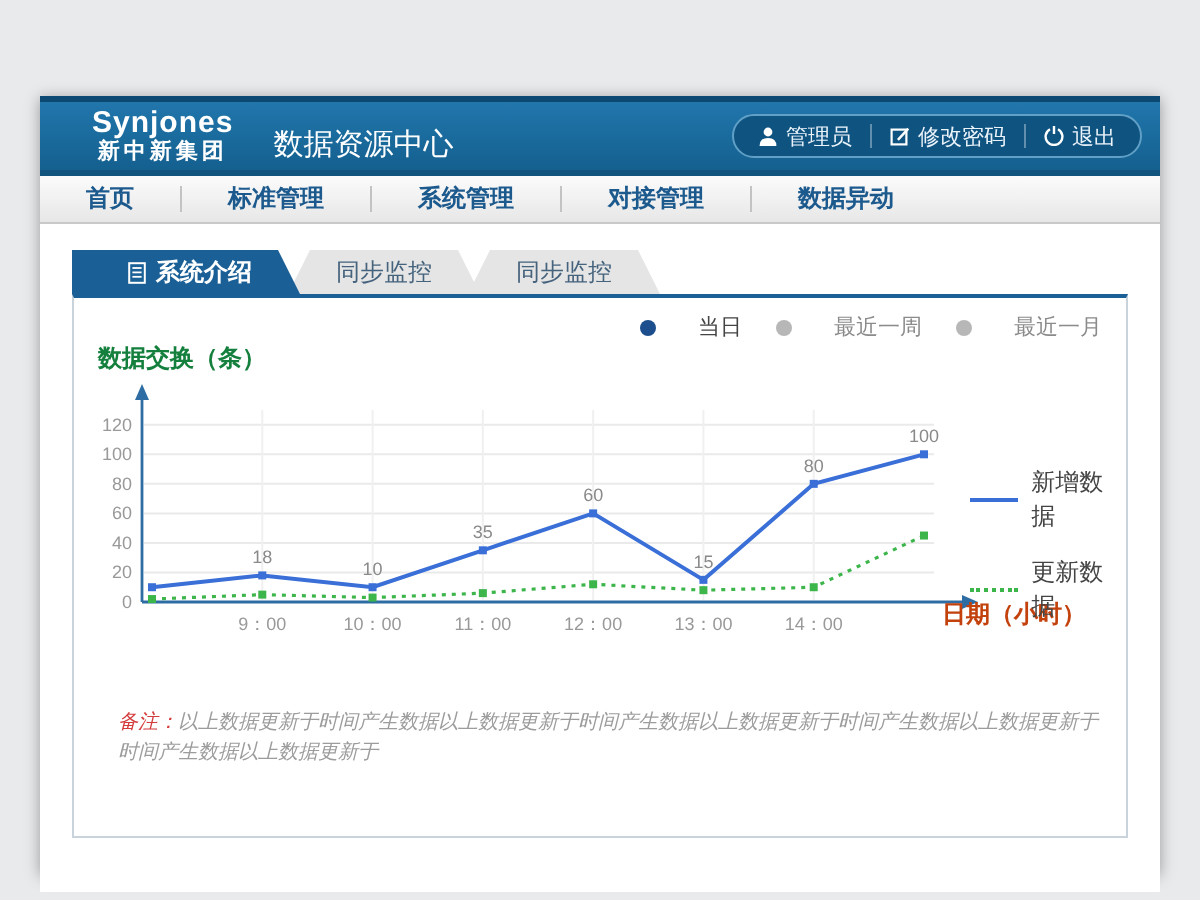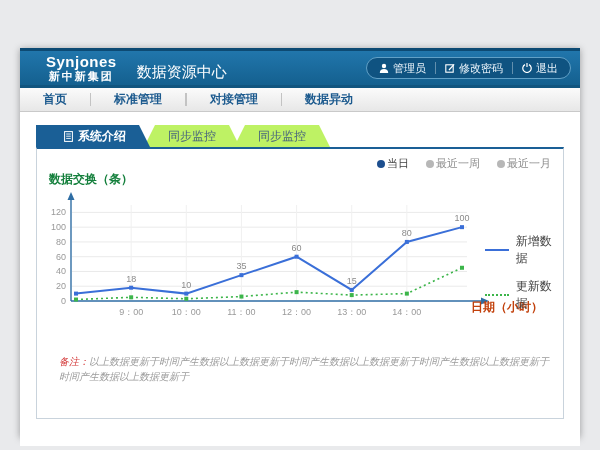--- a/index.html
+++ b/index.html
@@ -47,31 +47,31 @@
     height:22px; line-height:22px; font-size:12px; padding:0 18px 0 14px;
     cursor:pointer; white-space:nowrap; display:flex; align-items:center; gap:5px;
   }
   .tab.active{
     background:#1a5f96; color:#fff; font-weight:bold; z-index:3;
     clip-path:polygon(0 0, calc(100% - 11px) 0, 100% 100%, 0 100%);
     padding-right:24px;
     padding-left:28px;
   }
   .tab.inactive{
-    background:#bef264; color:#46637d; z-index:1; margin-left:-6px;
+    background:#e5e5e5; color:#46637d; z-index:1; margin-left:-6px;
     clip-path:polygon(11px 0, calc(100% - 11px) 0, 100% 100%, 0 100%);
     padding:0 24px;
   }
   .panel{
     margin:0 16px; height:272px; background:#fff; position:relative;
     border:1px solid #c9d3dc; border-top:2px solid #1a5f96;
   }
   
   .filters{ position:absolute; top:7px; right:12px; display:flex; gap:17px; align-items:center; font-size:11px; }
-  .fopt{ display:flex; align-items:center; gap:2px; cursor:pointer; color:#8b8b8b; }
+  .fopt{ display:flex; align-items:center; gap:21px; cursor:pointer; color:#8b8b8b; }
   .fopt .dot{ width:8px; height:8px; border-radius:50%; background:#b7b7b7; }
   .fopt.active{ color:#444; }
   .fopt.active .dot{ background:#1d4f8f; }
   
   .ylabel{ position:absolute; left:12px; top:22px; font-size:12px; font-weight:bold; color:#15803d; }
   svg.chart{ position:absolute; left:0; top:40px; }
   .xlabel{ position:absolute; left:434px; top:150px; font-size:12px; font-weight:bold; color:#c2410c; }
   .legend{ position:absolute; left:448px; top:84px; font-size:12px; color:#444; }
   .lrow{ display:flex; align-items:center; gap:7px; margin-bottom:11px; cursor:default; }
   .lsample{ width:24px; height:0; }
@@ -126,20 +126,21 @@
         <span>退出</span>
       </div>
     </div>
   </div>
 
   <div class="nav">
     <div class="nitem">首页</div>
     <div class="nsep"></div>
     <div class="nitem">标准管理</div>
     <div class="nsep"></div>
+    <div class="nitem">系统管理</div>
     <div class="nsep"></div>
     <div class="nitem">对接管理</div>
     <div class="nsep"></div>
     <div class="nitem">数据异动</div>
   </div>
 
   <div class="content">
 
     <div class="tabs">
       <div class="tab active">

